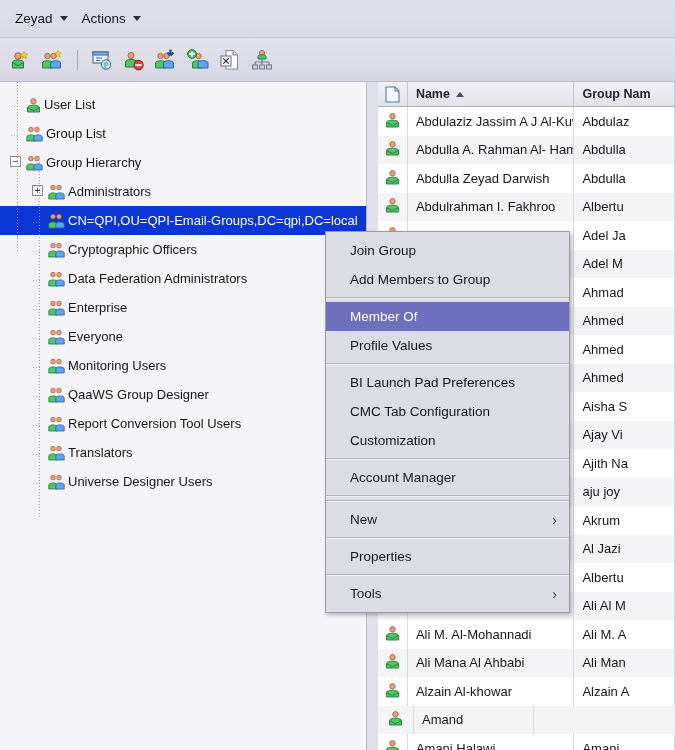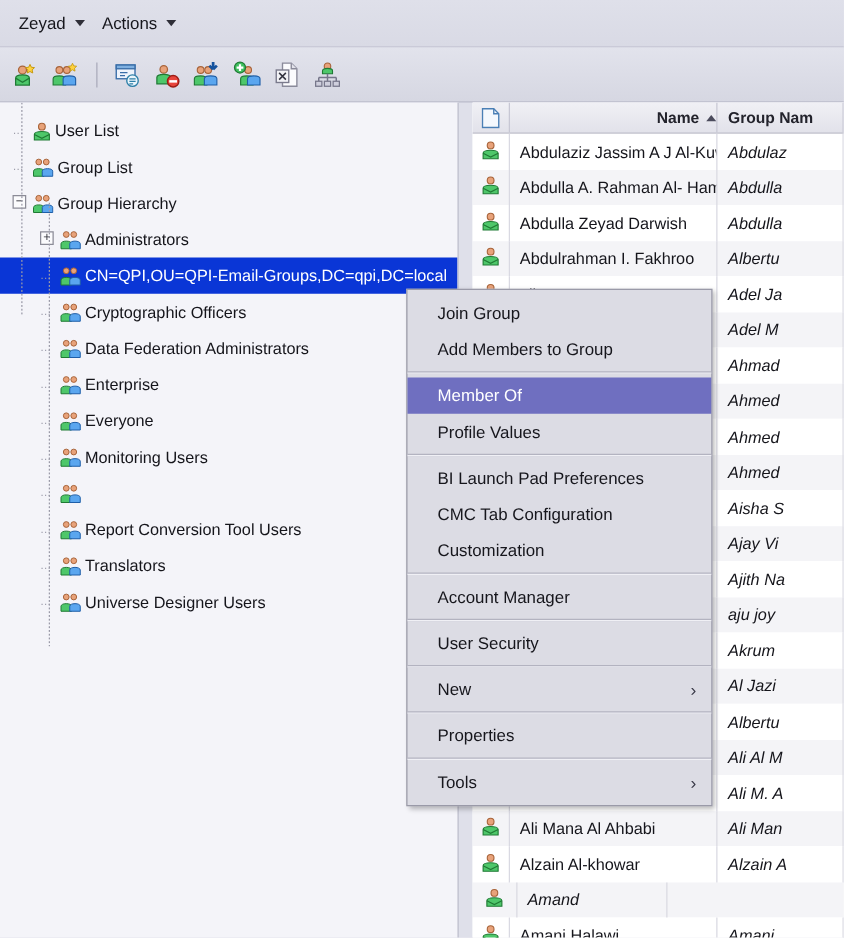--- a/index.html
+++ b/index.html
@@ -41,30 +41,30 @@
      background-image:linear-gradient(#9a9aa8 50%,rgba(0,0,0,0) 0%);
      background-size:1px 3px;background-repeat:repeat-y;}
 
   
   .tablepanel{position:absolute;left:378px;top:82px;width:297px;height:668px;background:#ffffff;overflow:hidden;}
   .thead{display:flex;height:25px;background:linear-gradient(#f0f0f5,#e2e2ea);
      border-bottom:1px solid #aeaebd;box-sizing:border-box;}
   .th{display:flex;align-items:center;font-weight:bold;font-size:12.5px;color:#23232c;
      border-right:1px solid #c7c7d4;box-sizing:border-box;padding-left:8px;white-space:nowrap;overflow:hidden;}
   .th.icocol{width:36px;justify-content:center;padding-left:0;}
-  .th.name{width:200px;justify-content:flex-end;}
+  .th.name{width:200px;}
   .th.full{width:120px;}
   .sortarrow{margin-left:6px;width:0;height:0;border-left:4px solid transparent;border-right:4px solid transparent;border-bottom:5px solid #4b4b5c;}
   .trow{display:flex;height:28.5px;background:#ffffff;}
   .trow.alt{background:#f4f4f7;}
   .td{display:flex;align-items:center;border-right:1px solid #d9d9e2;box-sizing:border-box;
      padding-left:8px;font-size:13px;color:#15151b;white-space:nowrap;overflow:hidden;}
   .td.icocol{width:36px;justify-content:center;padding-left:0;}
   .td.name{width:200px;}
-  .td.full{width:120px;font-style:italic;}
+  .td.full{width:120px;}
 
   
   .ctxmenu{position:absolute;left:325px;top:231px;width:245px;
      background:#dcdce4;border:1px solid #9a9aa8;
      box-shadow:2px 2px 4px rgba(0,0,0,.28);z-index:50;padding:4px 0 4px 0;box-sizing:border-box;text-align:right;}
   .mi{height:29px;display:flex;align-items:center;padding:0 10px 0 24px;
      font-size:13.5px;color:#16161c;cursor:default;box-sizing:border-box;position:relative;}
   .mi.sel{background:#6f6fc0;color:#ffffff;}
   .mi .sub{position:absolute;right:12px;font-size:14px;color:#3a3a48;}
   .msep{height:1px;background:#b3b3c0;border-bottom:1px solid #f0f0f5;margin:3px 0;}
@@ -298,20 +298,21 @@
           <span style="display:inline-block;width:32px;flex:none"></span>
           <span class="tw" style="color:#9a9aa8;font-size:9px;line-height:13px">…</span>
           <span style="flex:none;display:flex;align-items:center">
             <svg width="17" height="16" viewBox="0 0 17 16">
   <circle cx="5" cy="3.6" r="2.3" fill="#e8a27a" stroke="#a8643a" stroke-width=".8"></circle>
   <circle cx="11" cy="3.6" r="2.3" fill="#e8a27a" stroke="#a8643a" stroke-width=".8"></circle>
   <path d="M.8 15v-4c0-1.3 1.9-2.1 4.2-2.1s4.2.8 4.2 2.1v4z" fill="#4ec76a" stroke="#1f7a34" stroke-width=".8"></path>
   <path d="M7.8 15v-4c0-1.3 1.9-2.1 4.2-2.1s4.2.8 4.2 2.1v4z" fill="#5aa6ef" stroke="#1e5ea8" stroke-width=".8"></path>
             </svg>
           </span>
+          <span class="tlabel">QaaWS Group Designer</span>
         </div>
         <div class="tnode">
           <span style="display:inline-block;width:32px;flex:none"></span>
           <span class="tw" style="color:#9a9aa8;font-size:9px;line-height:13px">…</span>
           <span style="flex:none;display:flex;align-items:center">
             <svg width="17" height="16" viewBox="0 0 17 16">
   <circle cx="5" cy="3.6" r="2.3" fill="#e8a27a" stroke="#a8643a" stroke-width=".8"></circle>
   <circle cx="11" cy="3.6" r="2.3" fill="#e8a27a" stroke="#a8643a" stroke-width=".8"></circle>
   <path d="M.8 15v-4c0-1.3 1.9-2.1 4.2-2.1s4.2.8 4.2 2.1v4z" fill="#4ec76a" stroke="#1f7a34" stroke-width=".8"></path>
   <path d="M7.8 15v-4c0-1.3 1.9-2.1 4.2-2.1s4.2.8 4.2 2.1v4z" fill="#5aa6ef" stroke="#1e5ea8" stroke-width=".8"></path>
@@ -734,23 +735,20 @@
         <span>CMC Tab Configuration</span>
       </div>
       <div class="mi">
         <span>Customization</span>
       </div>
       <div class="msep"></div>
       <div class="mi">
         <span>Account Manager</span>
       </div>
       <div class="msep"></div>
-      <div class="mi">
-        <span>User Security</span>
-      </div>
       <div class="msep"></div>
       <div class="mi">
         <span>New</span>
         <span class="sub">›</span>
       </div>
       <div class="msep"></div>
       <div class="mi">
         <span>Properties</span>
       </div>
       <div class="msep"></div>

